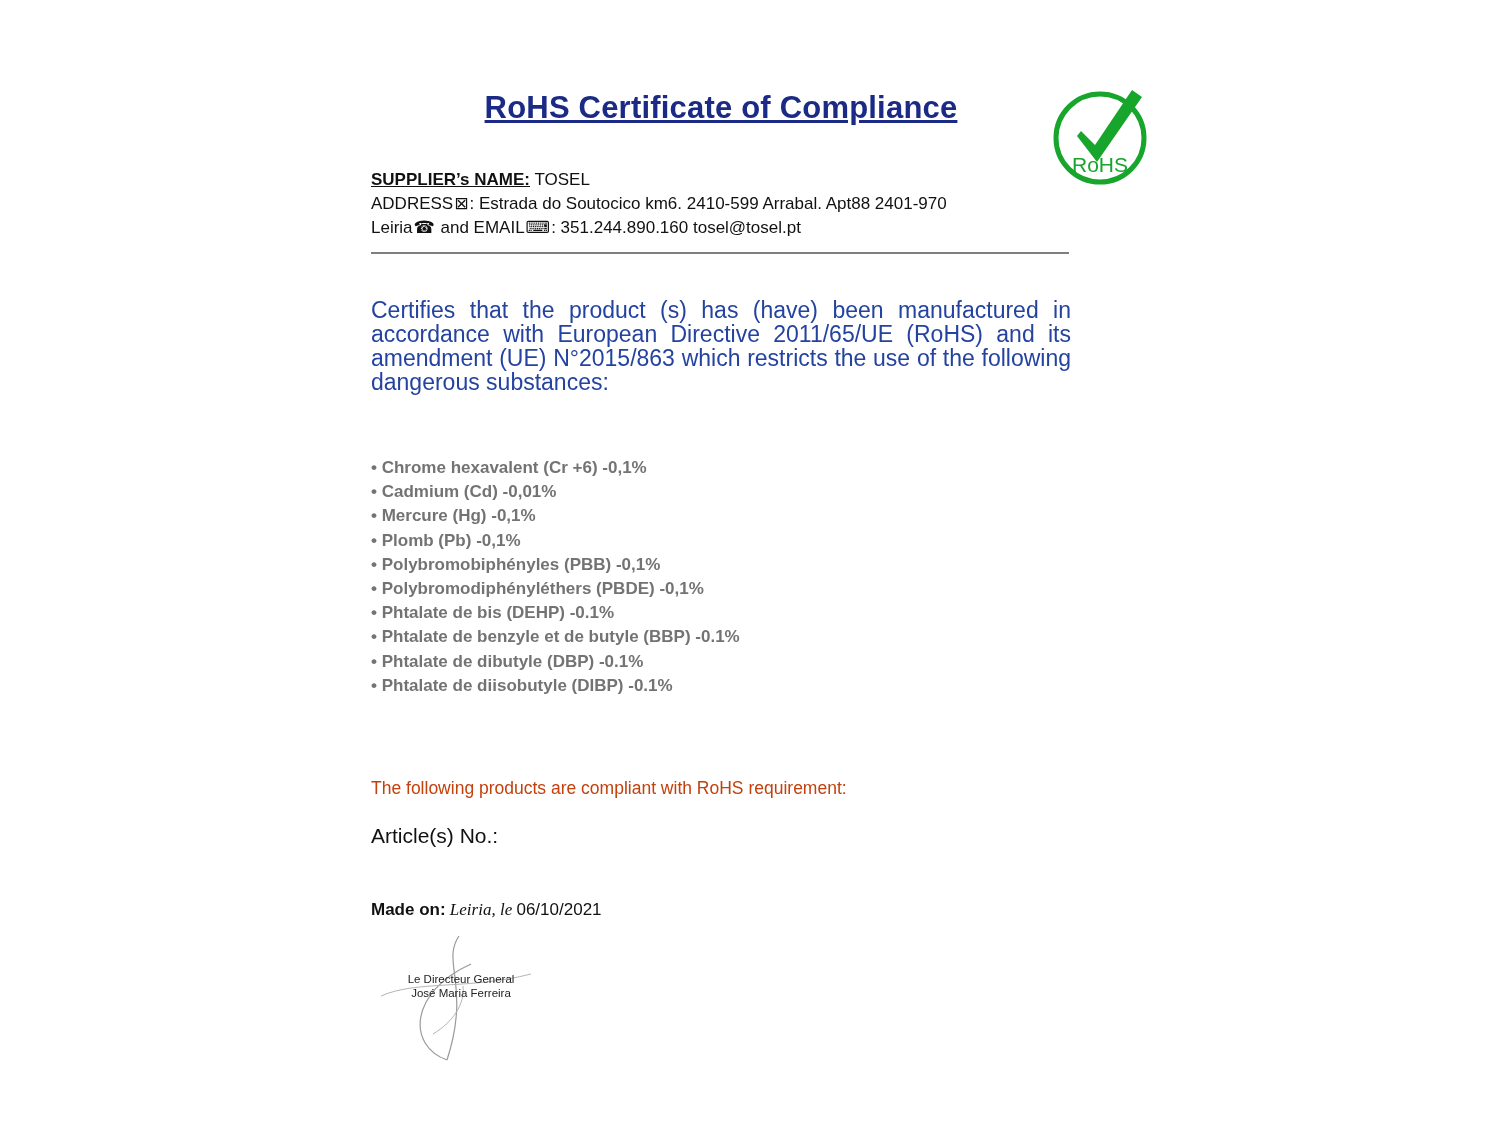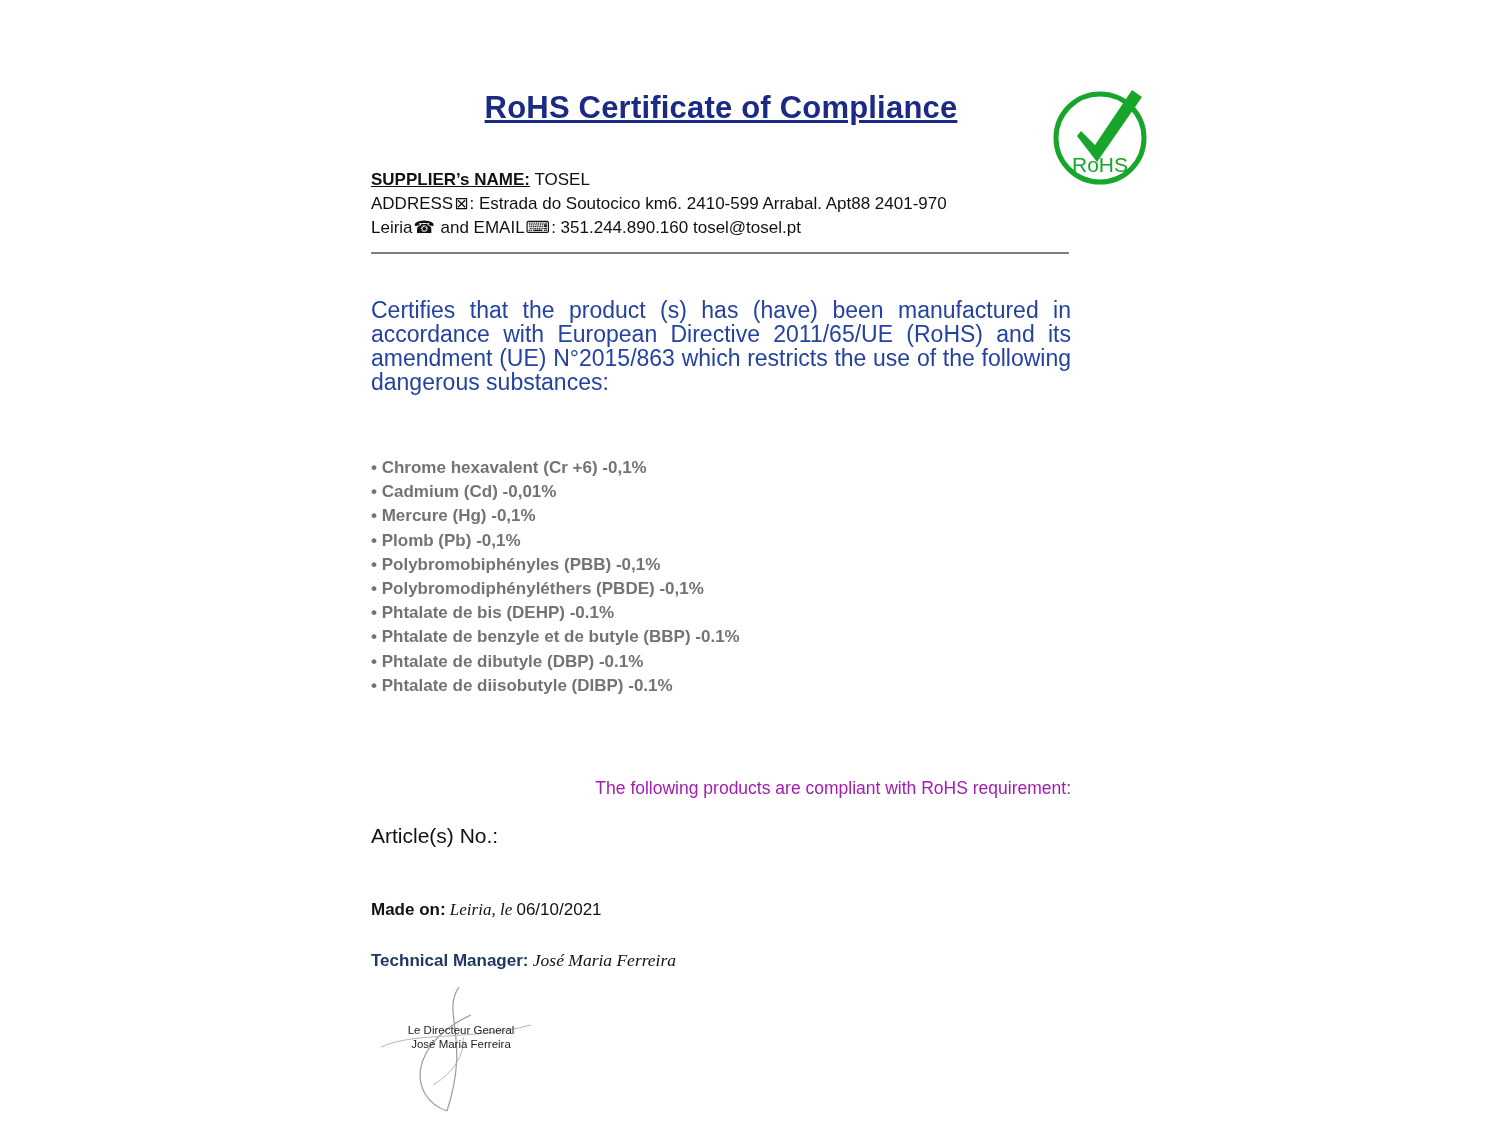--- a/index.html
+++ b/index.html
@@ -67,22 +67,21 @@
     color: #737373;
     font-weight: bold;
   }
   .substances-list li::before {
     content: "\2022\00a0";
     font-size: 17px;
   }
   .compliance-statement {
     margin-top: 80px;
     font-size: 17.5px;
-    color: #a21caf;
-    text-align: right;
+    color: #c2410c;
   }
   .article-line {
     margin-top: 25px;
     font-size: 21px;
     color: #111111;
   }
   .made-on-line {
     margin-top: 52px;
     font-size: 17px;
     color: #111111;
@@ -179,23 +178,20 @@
       </ul>
 
     <div class="compliance-statement">The following products are compliant with RoHS requirement:</div>
 
     <div class="article-line">Article(s) No.:</div>
 
     <div class="made-on-line">
       <span class="made-on-label">Made on:</span><span class="made-on-place"> Leiria, le </span><span>06/10/2021</span>
     </div>
 
-    <div class="manager-line">
-      <span class="manager-label">Technical Manager:</span><span class="manager-name"> José Maria Ferreira</span>
-    </div>
 
     <div class="signature-area">
       <svg class="signature-svg" width="180" height="130" viewBox="0 0 180 130">
         <path d="M86 2 C 68 28, 98 52, 74 126" fill="none" stroke="#9a9a9a" stroke-width="1.2"></path>
         <path d="M74 126 C 34 112, 36 58, 98 30" fill="none" stroke="#9a9a9a" stroke-width="1.2"></path>
         <path d="M8 62 C 44 46, 96 56, 158 40" fill="none" stroke="#b5b5b5" stroke-width="1"></path>
         <path d="M60 100 C 80 88, 92 70, 90 52" fill="none" stroke="#b5b5b5" stroke-width="1"></path>
       </svg>
       <div class="signature-text">
         <div>Le Directeur General</div>

